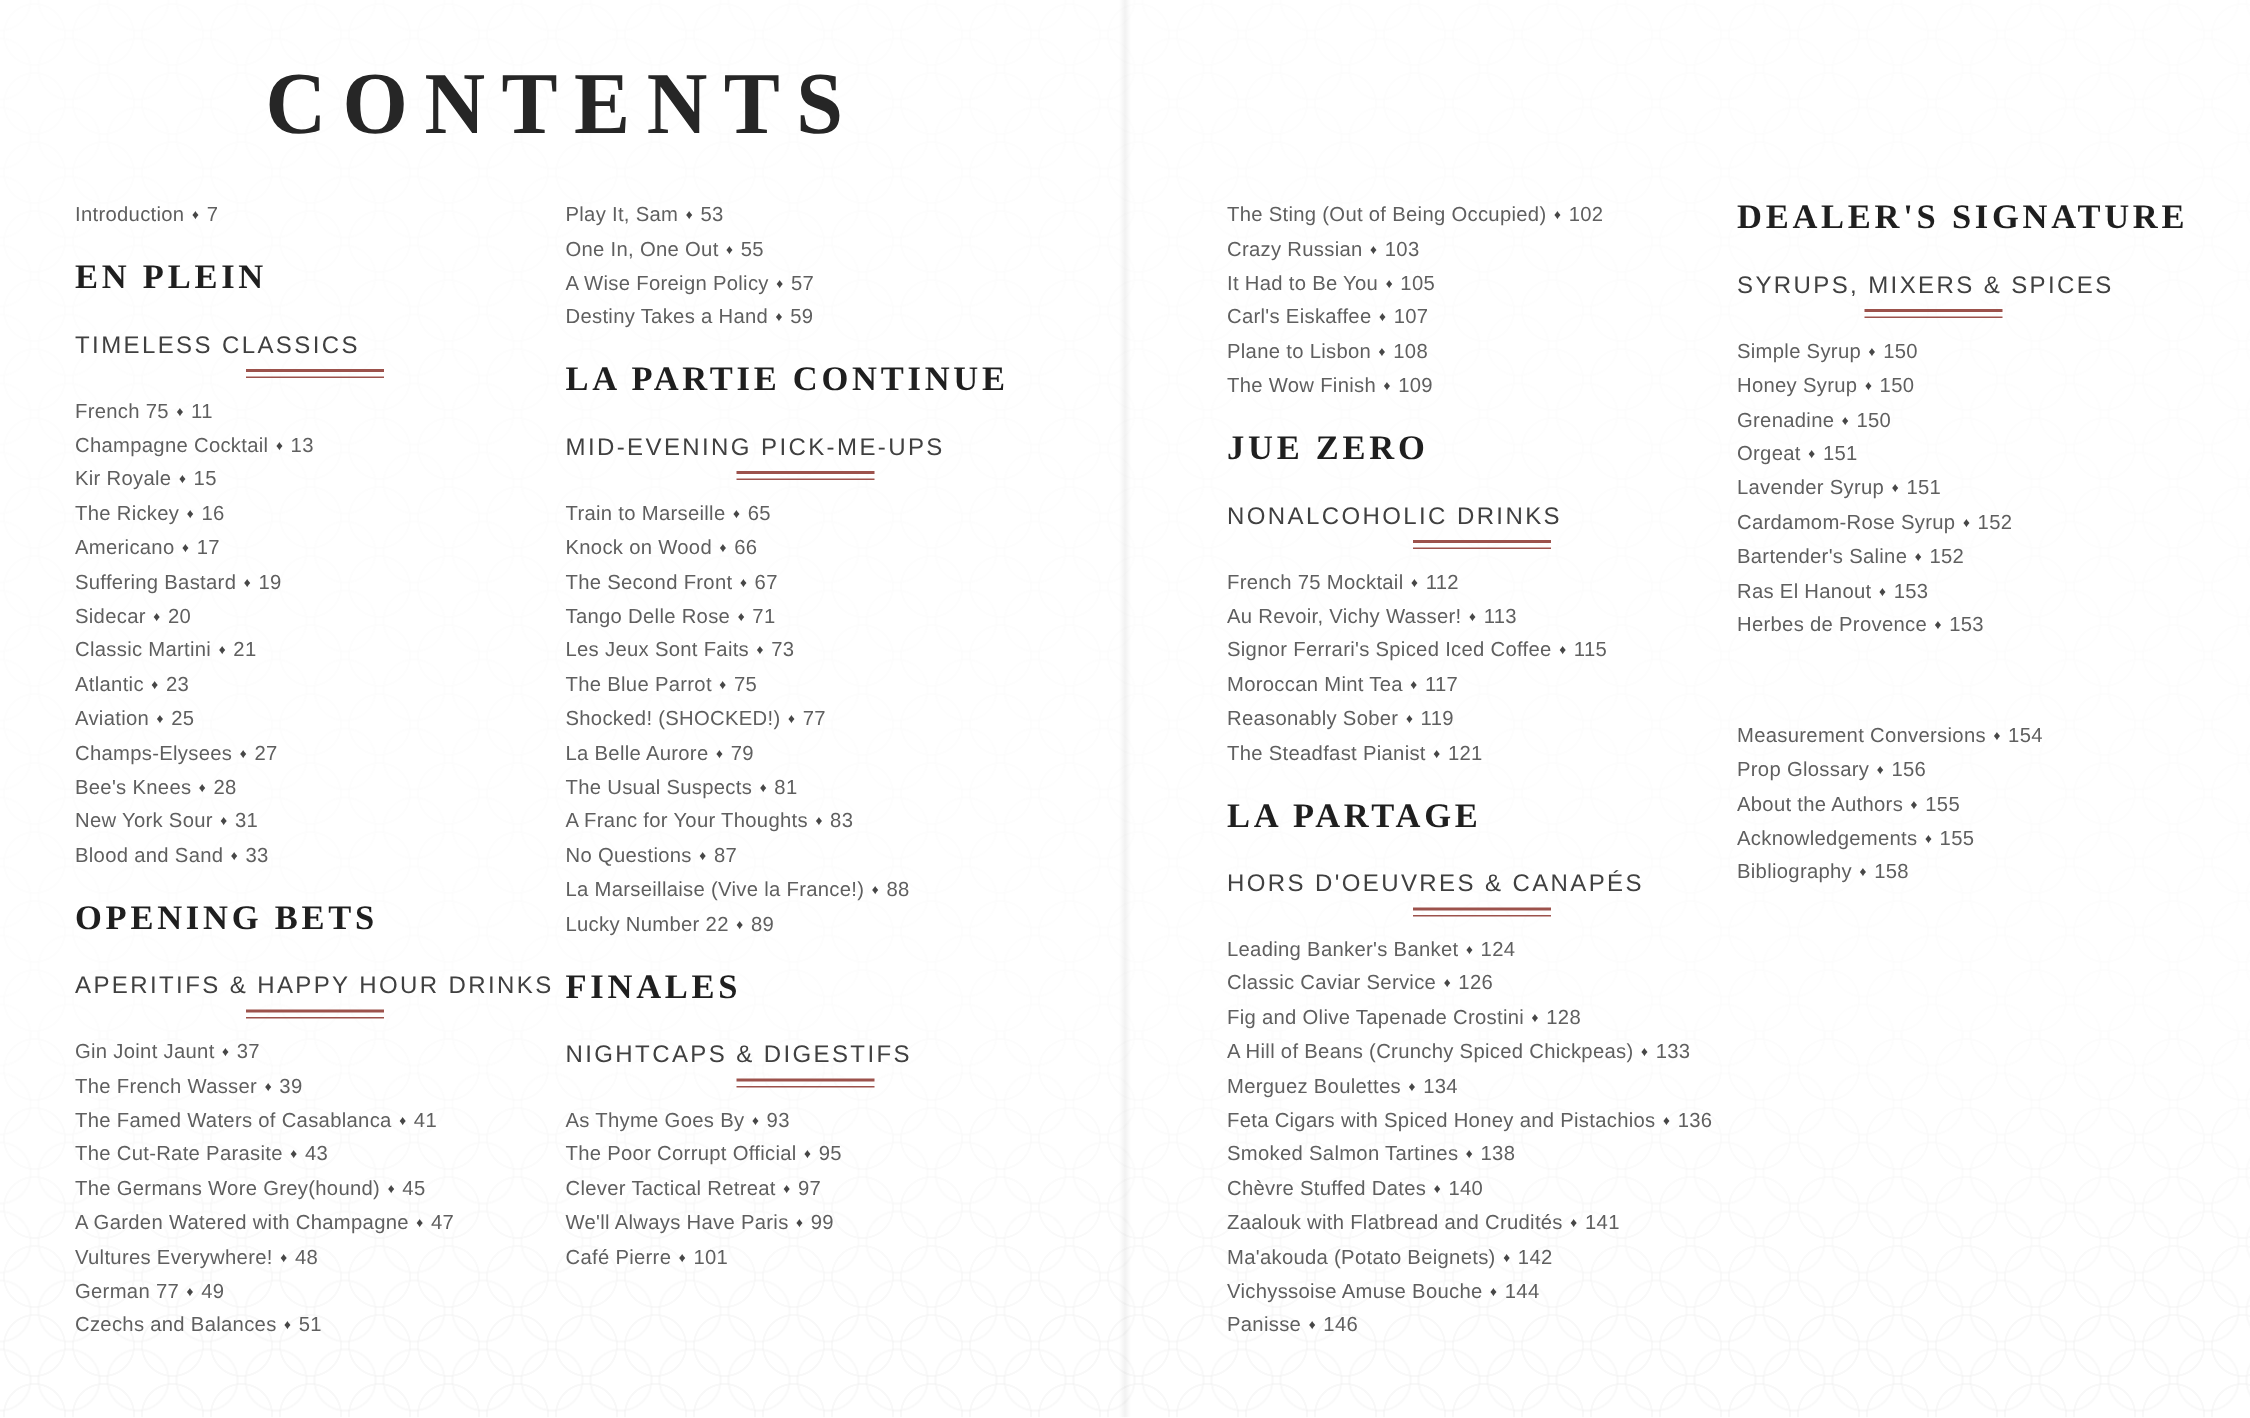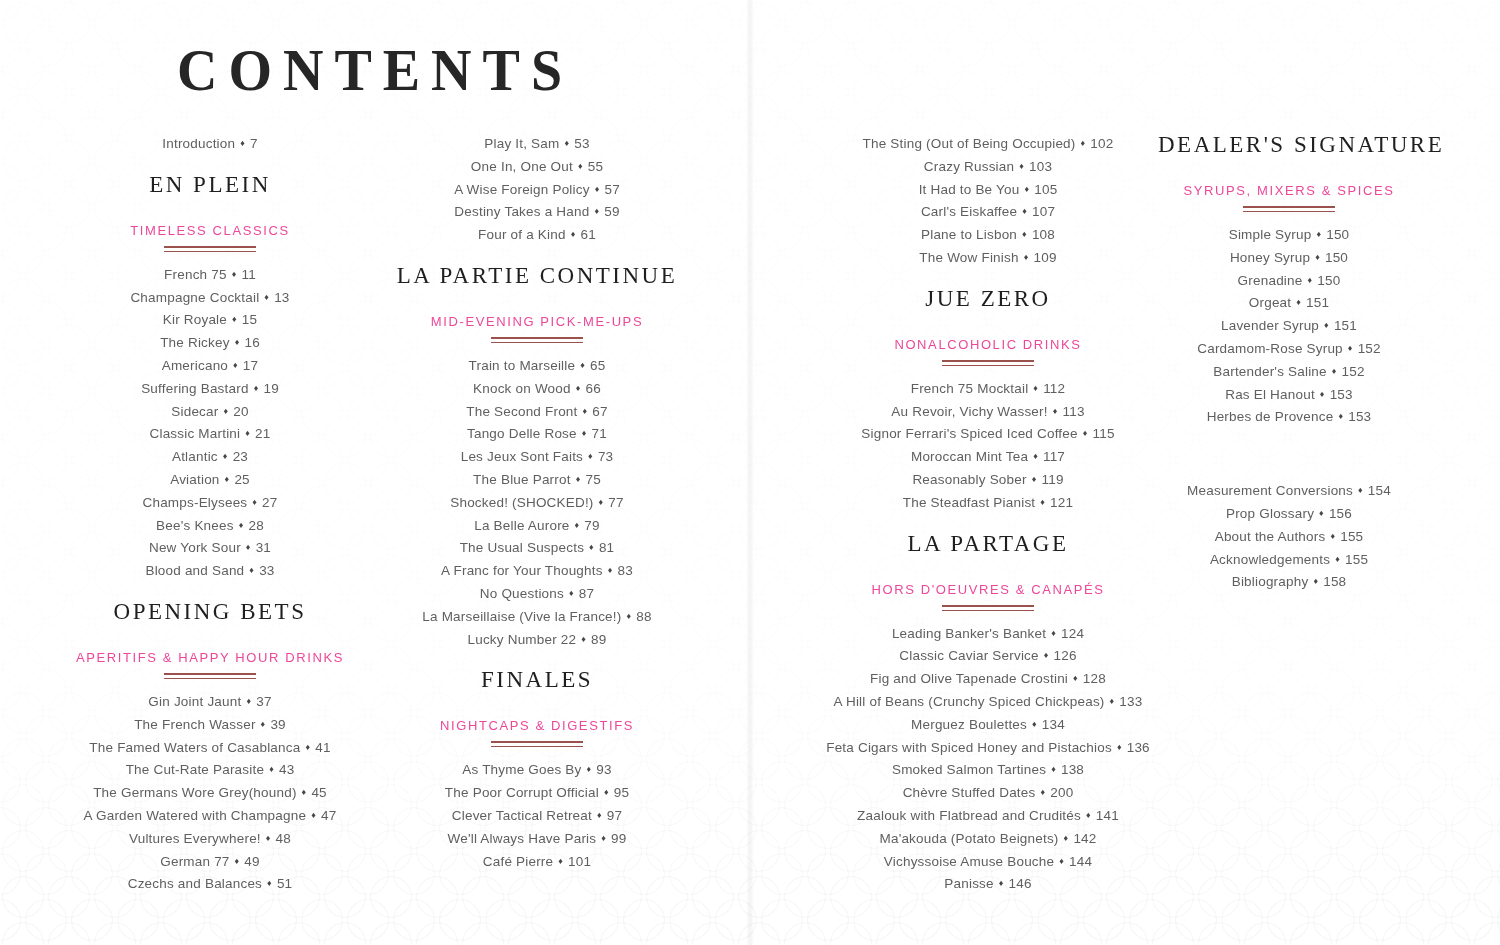--- a/index.html
+++ b/index.html
@@ -30,40 +30,40 @@
   .page-title{
     position:absolute;top:38px;left:0;width:750px;
     text-align:center;
     font-family:"Liberation Serif",serif;
     font-weight:700;
     font-size:56px;
     letter-spacing:11px;
     color:#262626;
     transform:scaleY(1.05);
   }
-  .toc-column{position:absolute;top:132px;text-align:center;}
+  .toc-column{position:absolute;top:132px;text-align:left;}
   .col-1{left:50px;width:320px;}
   .col-2{left:377px;width:320px;}
   .col-3{left:818px;width:340px;}
   .col-4{left:1158px;width:262px;}
   .toc-block.spaced{margin-top:51px;}
   .section-heading{
     font-family:"Liberation Serif",serif;
-    font-weight:400;
+    font-weight:700;
     font-size:23px;line-height:26px;
     letter-spacing:2.5px;
     color:#1f1f1f;
     margin:17px 0 3px;
     white-space:nowrap;
   }
   .toc-column .toc-block:first-child .section-heading{margin-top:0;}
   .section-subheading{
-    font-size:13px;line-height:17px;
+    font-size:16px;line-height:17px;
     letter-spacing:1.6px;
-    color:#ec4899;
+    color:#404040;
     white-space:nowrap;
     margin-top:24px;
   }
   .section-divider{
     width:92px;height:3px;
     border-top:2px solid var(--accent,#9c524c);
     border-bottom:1px solid var(--accent,#9c524c);
     margin:7px auto 11px auto;
   }
   .toc-item{
@@ -126,21 +126,20 @@
           <div class="toc-item"><span class="entry-name">German 77</span><span class="diamond">♦</span><span class="entry-page">49</span></div>
           <div class="toc-item"><span class="entry-name">Czechs and Balances</span><span class="diamond">♦</span><span class="entry-page">51</span></div>
         </div>
       </div>
       <div class="toc-column col-2">
         <div class="toc-block">
           <div class="toc-item"><span class="entry-name">Play It, Sam</span><span class="diamond">♦</span><span class="entry-page">53</span></div>
           <div class="toc-item"><span class="entry-name">One In, One Out</span><span class="diamond">♦</span><span class="entry-page">55</span></div>
           <div class="toc-item"><span class="entry-name">A Wise Foreign Policy</span><span class="diamond">♦</span><span class="entry-page">57</span></div>
           <div class="toc-item"><span class="entry-name">Destiny Takes a Hand</span><span class="diamond">♦</span><span class="entry-page">59</span></div>
-          <div class="toc-item"><span class="entry-name">Four of a Kind</span><span class="diamond">♦</span><span class="entry-page">61</span></div>
         </div>
         <div class="toc-block">
           <div class="section-heading">LA PARTIE CONTINUE</div>
           <div class="section-subheading">MID-EVENING PICK-ME-UPS</div>
           <div class="section-divider"></div>
           <div class="toc-item"><span class="entry-name">Train to Marseille</span><span class="diamond">♦</span><span class="entry-page">65</span></div>
           <div class="toc-item"><span class="entry-name">Knock on Wood</span><span class="diamond">♦</span><span class="entry-page">66</span></div>
           <div class="toc-item"><span class="entry-name">The Second Front</span><span class="diamond">♦</span><span class="entry-page">67</span></div>
           <div class="toc-item"><span class="entry-name">Tango Delle Rose</span><span class="diamond">♦</span><span class="entry-page">71</span></div>
           <div class="toc-item"><span class="entry-name">Les Jeux Sont Faits</span><span class="diamond">♦</span><span class="entry-page">73</span></div>
@@ -188,21 +187,21 @@
           <div class="section-heading">LA PARTAGE</div>
           <div class="section-subheading">HORS D'OEUVRES &amp; CANAPÉS</div>
           <div class="section-divider"></div>
           <div class="toc-item"><span class="entry-name">Leading Banker's Banket</span><span class="diamond">♦</span><span class="entry-page">124</span></div>
           <div class="toc-item"><span class="entry-name">Classic Caviar Service</span><span class="diamond">♦</span><span class="entry-page">126</span></div>
           <div class="toc-item"><span class="entry-name">Fig and Olive Tapenade Crostini</span><span class="diamond">♦</span><span class="entry-page">128</span></div>
           <div class="toc-item"><span class="entry-name">A Hill of Beans (Crunchy Spiced Chickpeas)</span><span class="diamond">♦</span><span class="entry-page">133</span></div>
           <div class="toc-item"><span class="entry-name">Merguez Boulettes</span><span class="diamond">♦</span><span class="entry-page">134</span></div>
           <div class="toc-item"><span class="entry-name">Feta Cigars with Spiced Honey and Pistachios</span><span class="diamond">♦</span><span class="entry-page">136</span></div>
           <div class="toc-item"><span class="entry-name">Smoked Salmon Tartines</span><span class="diamond">♦</span><span class="entry-page">138</span></div>
-          <div class="toc-item"><span class="entry-name">Chèvre Stuffed Dates</span><span class="diamond">♦</span><span class="entry-page">200</span></div>
+          <div class="toc-item"><span class="entry-name">Chèvre Stuffed Dates</span><span class="diamond">♦</span><span class="entry-page">140</span></div>
           <div class="toc-item"><span class="entry-name">Zaalouk with Flatbread and Crudités</span><span class="diamond">♦</span><span class="entry-page">141</span></div>
           <div class="toc-item"><span class="entry-name">Ma'akouda (Potato Beignets)</span><span class="diamond">♦</span><span class="entry-page">142</span></div>
           <div class="toc-item"><span class="entry-name">Vichyssoise Amuse Bouche</span><span class="diamond">♦</span><span class="entry-page">144</span></div>
           <div class="toc-item"><span class="entry-name">Panisse</span><span class="diamond">♦</span><span class="entry-page">146</span></div>
         </div>
       </div>
       <div class="toc-column col-4">
         <div class="toc-block">
           <div class="section-heading">DEALER'S SIGNATURE</div>
           <div class="section-subheading">SYRUPS, MIXERS &amp; SPICES</div>

